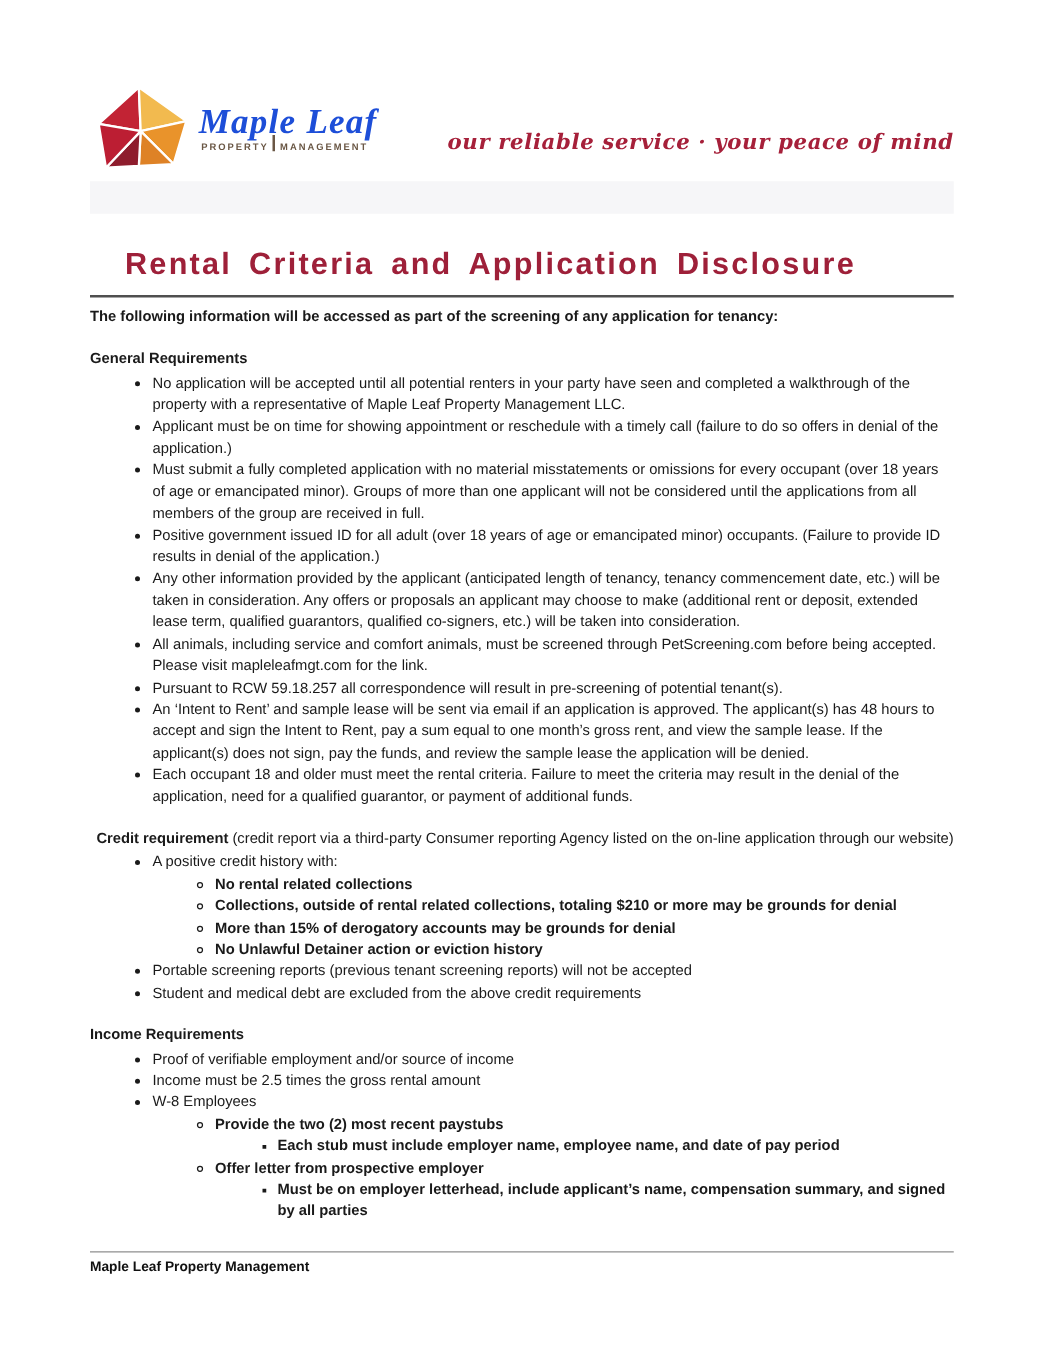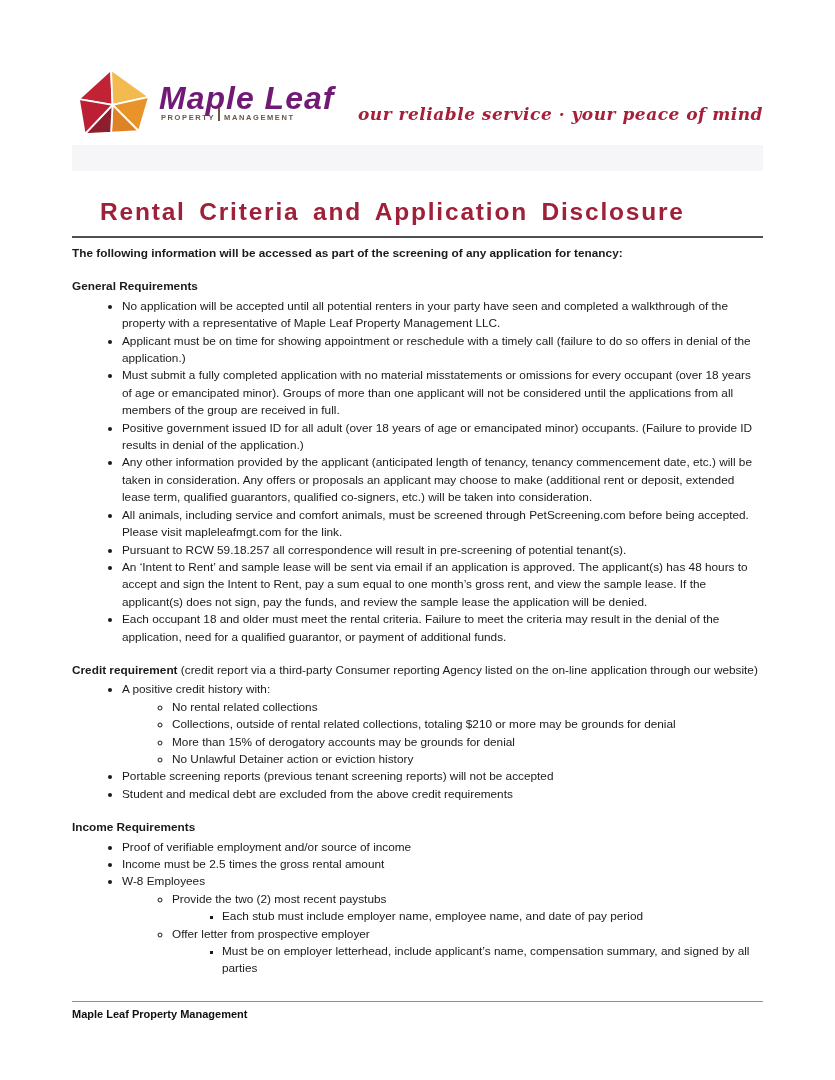--- a/index.html
+++ b/index.html
@@ -21,26 +21,26 @@
   .logo {
     position: absolute;
     left: 76px;
     top: 66px;
     display: flex;
     align-items: flex-start;
   }
   .logo-house { display: block; }
   .logo-text { margin-left: 7px; margin-top: 18px; }
   .logo-name {
-    font-family: Liberation Sans, sans-serif;
+    font-family: Liberation Serif, serif;
     font-style: italic;
     font-weight: bold;
-    font-size: 32px;
+    font-size: 28px;
     line-height: 28px;
-    color: #701a75;
+    color: #1d4ed8;
     letter-spacing: 1px;
     white-space: nowrap;
   }
   .logo-sub {
     display: flex;
     align-items: center;
     margin-top: 1px;
     margin-left: 2px;
     color: #6a5745;
     font-size: 7.5px;
@@ -98,26 +98,26 @@
   
   .content {
     padding: 0 72px;
     font-size: 11.8px;
     line-height: 17.4px;
     color: #1a1a1a;
   }
   .intro { margin-top: 7px; font-weight: bold; }
 
   .sec-head { margin-top: 16px; font-weight: bold; }
-  .sec-head-mixed { margin-top: 16px; }
+  .sec-head-mixed { margin-top: 16px; text-align: right; }
   .sec-head-mixed strong { font-weight: bold; }
 
   ul { list-style-position: outside; }
   ul.l1 { margin-top: 2px; padding-left: 50px; list-style-type: disc; }
-  ul.l2 { padding-left: 50px; list-style-type: circle; }
+  ul.l2 { padding-left: 50px; list-style-type: circle; font-weight: bold; }
   ul.l3 { padding-left: 50px; list-style-type: square; }
   ul.l3 li::marker { font-size: 9px; }
   li { margin: 0; }
 
   
   .footer {
     position: absolute;
     left: 72px;
     right: 72px;
     top: 1001px;

